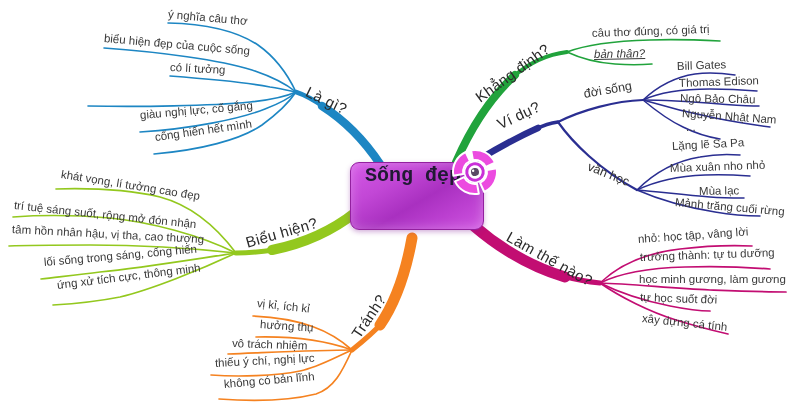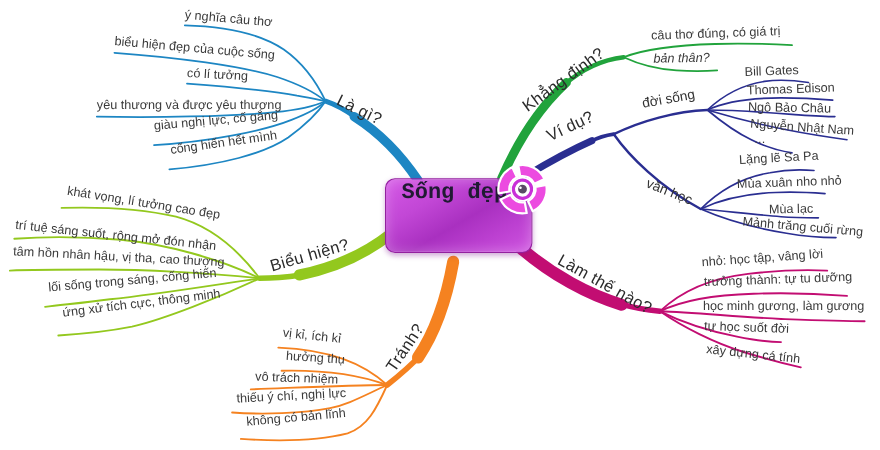--- a/index.html
+++ b/index.html
@@ -7,21 +7,21 @@
     position:relative;width:800px;height:409px;background:#ffffff;overflow:hidden;
     font-family:"Liberation Sans","DejaVu Sans",sans-serif;
   }
   .stage svg.wires{position:absolute;left:0;top:0;}
   .lbl{
     position:absolute;white-space:nowrap;color:#3a3a3a;font-size:11.5px;line-height:15px;
     transform-origin:0 50%;
   }
   .sub{font-size:12.5px;color:#333;}
   .topic{font-size:15px;color:#2b2b2b;letter-spacing:.3px;}
-  .italic{font-style:italic;}
+  .italic{font-style:italic;text-decoration:underline;}
   .center-node{
     position:absolute;left:350px;top:162px;width:132px;height:66px;border-radius:9px;
     background:linear-gradient(150deg,#d558e6 0%,#c247d6 30%,#a930c0 55%,#bb3fd0 75%,#cf55e0 100%);
     border:1px solid #93209f;
     box-shadow:0 2px 5px rgba(130,30,150,.35), inset 0 0 12px rgba(255,255,255,.28);
     display:flex;align-items:flex-start;justify-content:center;font-family:Liberation Mono, monospace;
   }
   .center-node .title{
     font-size:20px;font-weight:bold;color:#201a33;transform:translate(-4px,1px);
   }
@@ -123,21 +123,20 @@
   <div class="lbl topic" style="left:307px;top:83px;transform:rotate(26deg)">Là gì?</div>
   <div class="lbl topic" style="left:477px;top:91px;transform:rotate(-36deg)">Khẳng định?</div>
   <div class="lbl topic" style="left:498px;top:117px;transform:rotate(-25deg)">Ví dụ?</div>
   <div class="lbl topic" style="left:508px;top:228px;transform:rotate(29deg)">Làm thế nào?</div>
   <div class="lbl topic" style="left:246px;top:235px;transform:rotate(-16deg)">Biểu hiện?</div>
   <div class="lbl topic" style="left:355px;top:329px;transform:rotate(-56deg)">Tránh?</div>
 
   <div class="lbl" style="left:168px;top:7px;transform:rotate(5deg)">ý nghĩa câu thơ</div>
   <div class="lbl" style="left:104px;top:31px;transform:rotate(5deg)">biểu hiện đẹp của cuộc sống</div>
   <div class="lbl" style="left:170px;top:60px;transform:rotate(3deg)">có lí tưởng</div>
-  <div class="lbl" style="left:88px;top:89px;transform:rotate(0deg)">yêu thương và được yêu thương</div>
   <div class="lbl" style="left:140px;top:108px;transform:rotate(-5deg)">giàu nghị lực, cố gắng</div>
   <div class="lbl" style="left:155px;top:130px;transform:rotate(-8deg)">cống hiến hết mình</div>
 
   <div class="lbl" style="left:592px;top:26px;transform:rotate(-2deg)">câu thơ đúng, có giá trị</div>
   <div class="lbl italic" style="left:594px;top:47px;transform:rotate(-1deg)">bản thân?</div>
 
   <div class="lbl sub" style="left:584px;top:87px;transform:rotate(-10deg)">đời sống</div>
   <div class="lbl sub" style="left:588px;top:159px;transform:rotate(22deg)">văn học</div>
 
   <div class="lbl" style="left:677px;top:59px;transform:rotate(-2deg)">Bill Gates</div>

